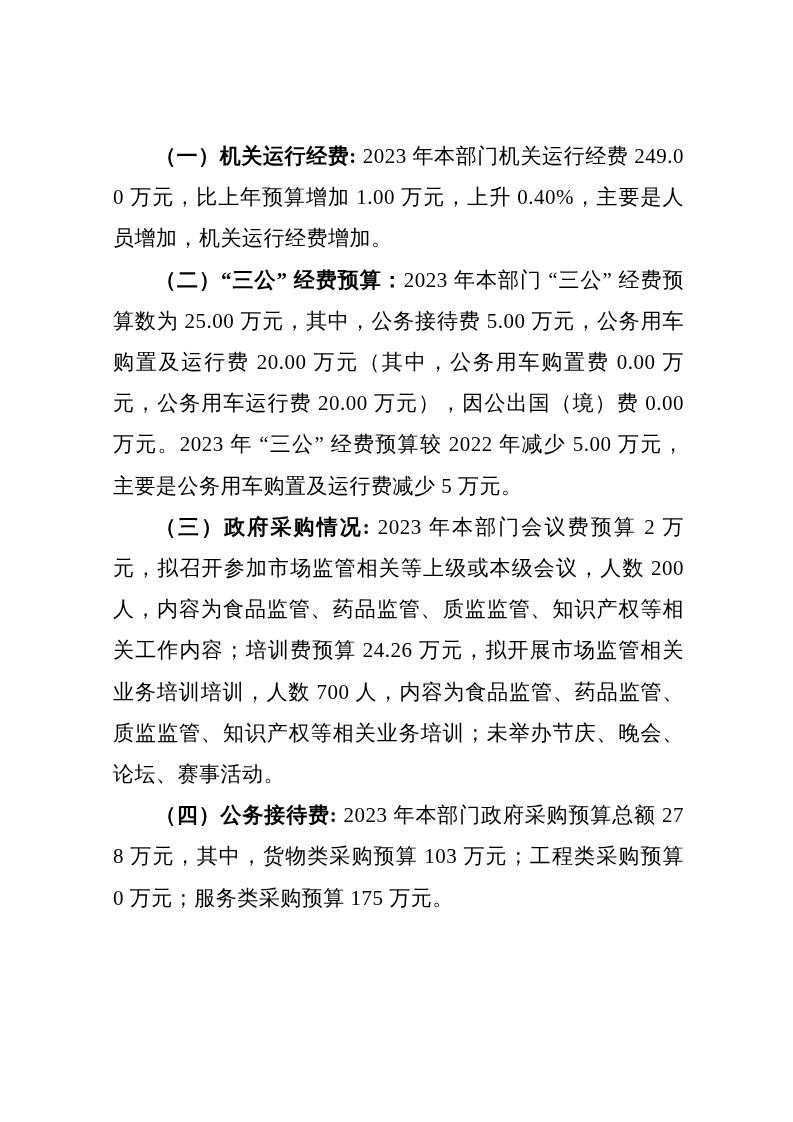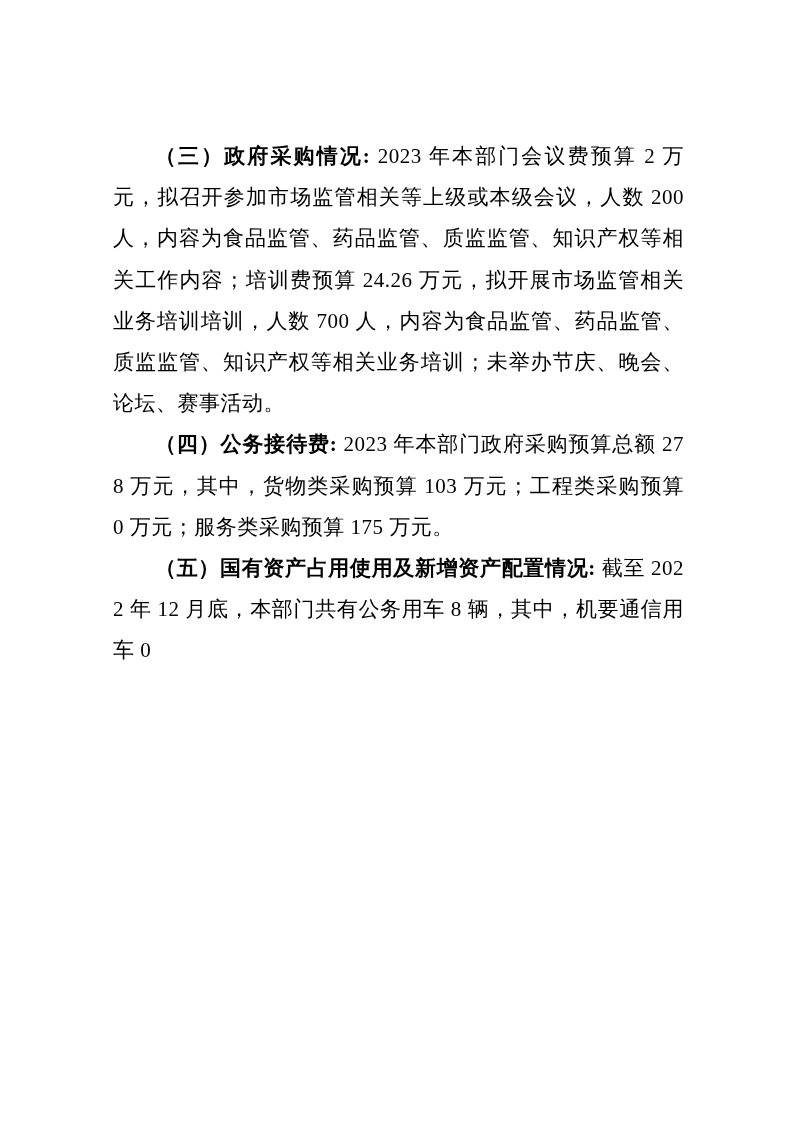--- a/index.html
+++ b/index.html
@@ -35,22 +35,23 @@
   .para b {
     font-weight: bold;
   }
 </style>
 </head>
 <body>
 
 <div class="page">
   <div class="content">
 
+    <p class="para"><b>（一）机关运行经费:</b><span> 2023 年本部门机关运行经费 249.00 万元，比上年预算增加 1.00 万元，上升 0.40%，主要是人员增加，机关运行经费增加。</span></p>
 
+    <p class="para"><b>（二）“三公” 经费预算：</b><span>2023 年本部门 “三公” 经费预算数为 25.00 万元，其中，公务接待费 5.00 万元，公务用车购置及运行费 20.00 万元（其中，公务用车购置费 0.00 万元，公务用车运行费 20.00 万元），因公出国（境）费 0.00 万元。2023 年 “三公” 经费预算较 2022 年减少 5.00 万元，主要是公务用车购置及运行费减少 5 万元。</span></p>
 
     <p class="para"><b>（三）政府采购情况:</b><span> 2023 年本部门会议费预算 2 万元，拟召开参加市场监管相关等上级或本级会议，人数 200 人，内容为食品监管、药品监管、质监监管、知识产权等相关工作内容；培训费预算 24.26 万元，拟开展市场监管相关业务培训培训，人数 700 人，内容为食品监管、药品监管、质监监管、知识产权等相关业务培训；未举办节庆、晚会、论坛、赛事活动。</span></p>
 
     <p class="para"><b>（四）公务接待费:</b><span> 2023 年本部门政府采购预算总额 278 万元，其中，货物类采购预算 103 万元；工程类采购预算 0 万元；服务类采购预算 175 万元。</span></p>
 
-    <p class="para"><b>（五）国有资产占用使用及新增资产配置情况:</b><span> 截至 2022 年 12 月底，本部门共有公务用车 8 辆，其中，机要通信用车 0</span></p>
 
   </div>
 </div>
 
 </body></html>

